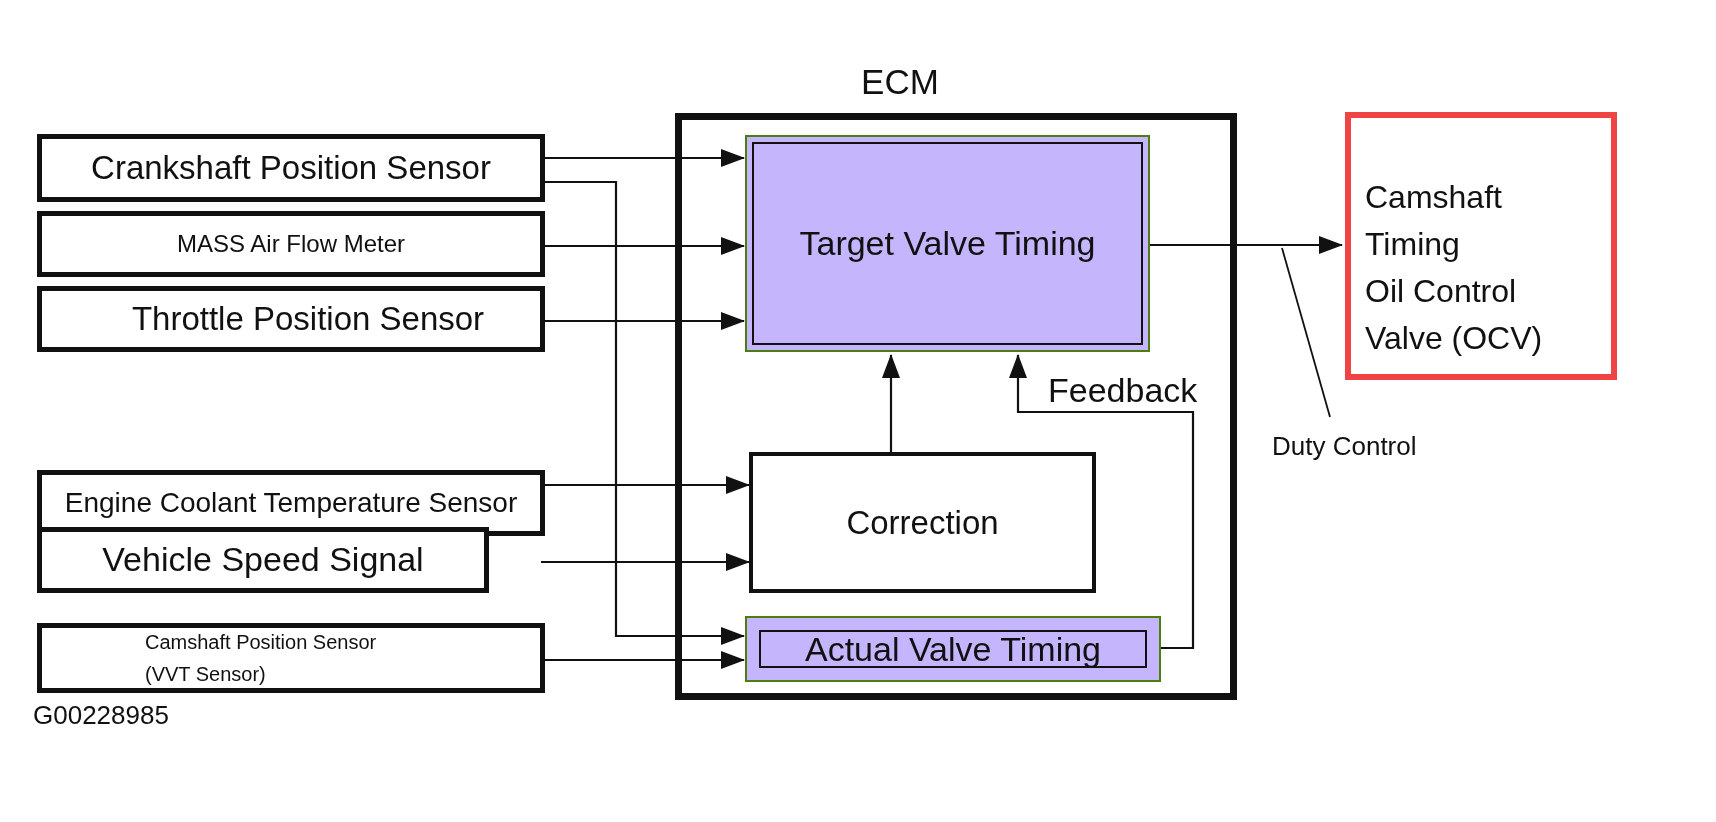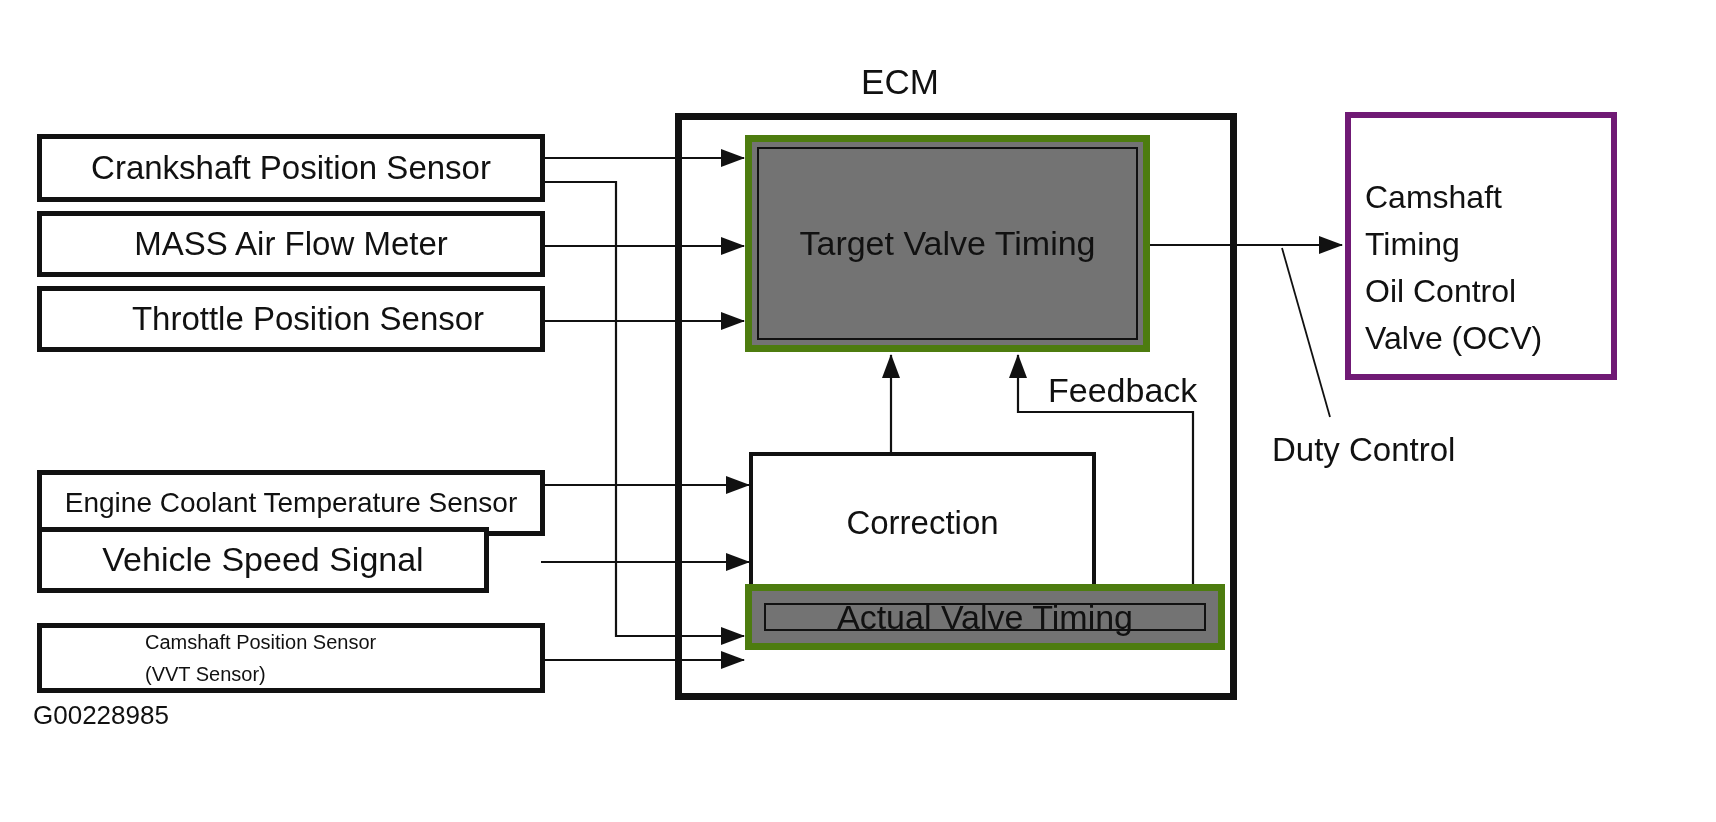--- a/index.html
+++ b/index.html
@@ -12,27 +12,27 @@
   .sensor-box{
     background:#fff;border:5px solid #111;z-index:3;
     display:flex;align-items:center;justify-content:center;text-align:center;
     line-height:1.1;
   }
   .ecm-box{border:7px solid #111;background:transparent;z-index:2;}
   .inner-box{
     background:#fff;border:4px solid #111;z-index:3;
     display:flex;align-items:center;justify-content:center;text-align:center;
   }
-  .dbox{background:#737373;border:7px solid #4d7c0f;padding:5px;z-index:3;}
+  .dbox{background:#c4b5fd;border:2px solid #4d7c0f;padding:5px;z-index:3;}
   .dbox-inner{
     box-sizing:border-box;width:100%;height:100%;border:2px solid #111;
     display:flex;align-items:center;justify-content:center;text-align:center;
   }
   .ocv-box{
-    background:#fff;border:6px solid #701a75;z-index:3;
+    background:#fff;border:6px solid #ef4444;z-index:3;
     padding:56px 8px 0 14px;line-height:1.47;font-size:32px;
   }
   .floating-label{z-index:4;white-space:nowrap;}
   .vvt-text{display:block;text-align:left;padding-left:103px;line-height:1.6;}
 </style>
 </head>
 <body>
 
 <div id="canvas">
 
@@ -54,21 +54,21 @@
       <polyline points="1147,648 1193,648 1193,412 1018,412 1018,355" marker-end="url(#ah)"></polyline>
       <line x1="1150" y1="245" x2="1342" y2="245" marker-end="url(#ah)"></line>
       <line x1="1282" y1="248" x2="1330" y2="417" stroke-width="1.8"></line>
     </g>
   </svg>
 
   <div class="abs sensor-box" style="left:37px;top:134px;width:508px;height:68px;font-size:33px;">
     <span>Crankshaft Position Sensor</span>
   </div>
 
-  <div class="abs sensor-box" style="left:37px;top:211px;width:508px;height:66px;font-size:33px;">
+  <div class="abs sensor-box" style="left:37px;top:211px;width:508px;height:66px;font-size:24px;">
     <span>MASS Air Flow Meter</span>
   </div>
 
   <div class="abs sensor-box" style="left:37px;top:286px;width:508px;height:66px;font-size:33px;padding-left:34px;">
     <span>Throttle Position Sensor</span>
   </div>
 
   <div class="abs sensor-box" style="left:37px;top:452px;width:508px;height:66px;font-size:28px;margin-top:18px;">
     <span>Engine Coolant Temperature Sensor</span>
   </div>
@@ -90,31 +90,31 @@
   <div class="abs dbox" style="left:745px;top:135px;width:405px;height:217px;">
     <div class="dbox-inner" style="font-size:34px;">
       <span>Target Valve Timing</span>
     </div>
   </div>
 
   <div class="abs inner-box" style="left:749px;top:452px;width:347px;height:141px;font-size:33px;">
     <span>Correction</span>
   </div>
 
-  <div class="abs dbox" style="left:745px;top:584px;width:480px;height:66px;padding:12px;">
+  <div class="abs dbox" style="left:745px;top:616px;width:416px;height:66px;padding:12px;">
     <div class="dbox-inner" style="font-size:34px;">
       <span>Actual Valve Timing</span>
     </div>
   </div>
 
   <div class="abs floating-label" style="left:1048px;top:371px;font-size:34px;">Feedback</div>
 
   <div class="abs ocv-box" style="left:1345px;top:112px;width:272px;height:268px;">
     <span style="display:block;">Camshaft Timing</span>
     <span style="display:block;">Oil Control</span>
     <span style="display:block;">Valve (OCV)</span>
   </div>
 
-  <div class="abs floating-label" style="left:1272px;top:431px;font-size:33px;">Duty Control</div>
+  <div class="abs floating-label" style="left:1272px;top:431px;font-size:26px;">Duty Control</div>
 
   <div class="abs floating-label" style="left:33px;top:700px;font-size:26px;">G00228985</div>
 
 </div>
 
 </body></html>

